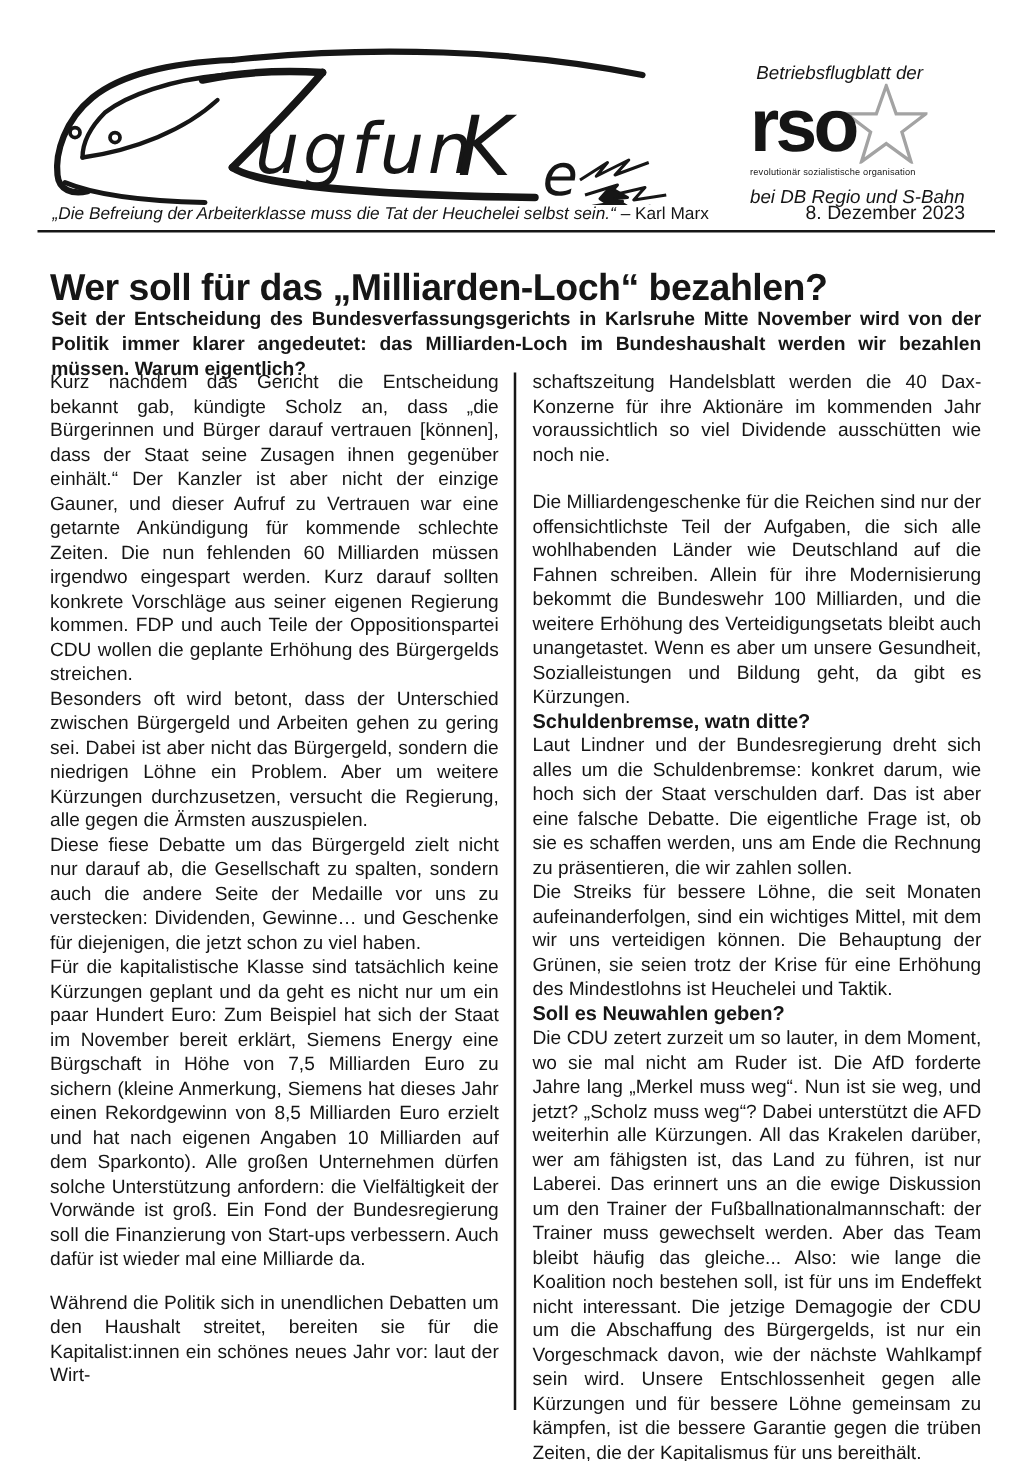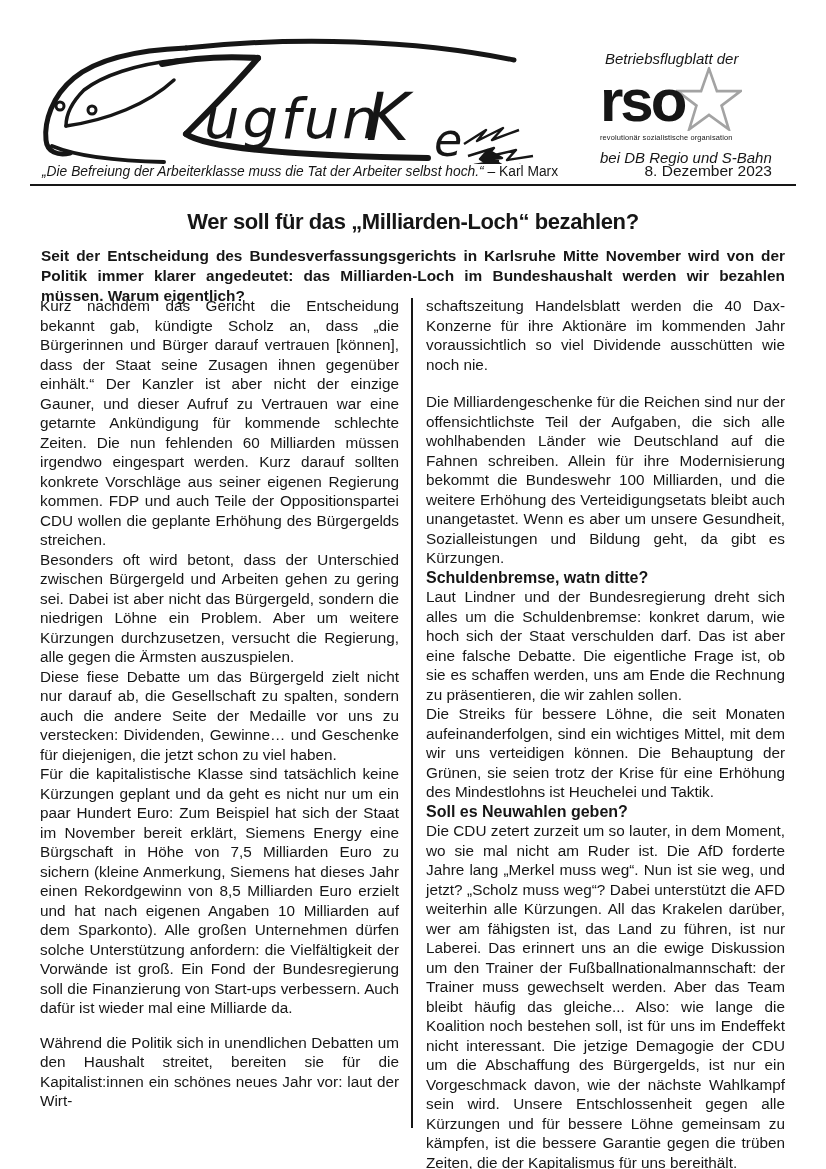--- a/index.html
+++ b/index.html
@@ -24,21 +24,21 @@
     position:absolute; left:42px; right:54px; top:162px;
     display:flex; justify-content:space-between; align-items:baseline;
   }
   .quote { font-style:italic; font-size:13.8px; }
   .quote-author { font-style:normal;text-align:right; }
   .issue-date { font-size:15.5px; white-space:nowrap; }
   .header-rule { position:absolute; left:30px; right:30px; top:184px; height:0; border-top:2.4px solid #161616; }
   
   .headline {
     position:absolute; left:40px; right:40px; top:194px;
-    text-align:center; font-weight:bold; font-size:22px; letter-spacing:-0.4px;
+    font-weight:bold; font-size:30px; letter-spacing:-0.4px;
   }
   .intro {
     position:absolute; left:41px; right:41px; top:231px;
     font-weight:bold; font-size:15.4px; line-height:19.6px;
     text-align:justify; hyphens:auto;
   }
   .columns { position:absolute; left:40px; top:296px; width:746px; display:flex; }
   .col { width:359px; font-size:15.3px; line-height:19.5px; text-align:justify; hyphens:auto; }
   .col-divider { width:2px; background:#161616; height:830px; margin:2px 13px 0 12px; flex:none; }
   .para { margin:0; }
@@ -92,21 +92,21 @@
         <polygon points="50,2 62,36 98,36 69,58 80,94 50,72 20,94 31,58 2,36 38,36" fill="none" stroke="#a3a3a3" stroke-width="4"></polygon>
       </svg>
       <div class="rso-text">rso</div>
       <div class="rso-caption">revolutionär sozialistische organisation</div>
     </div>
     <div class="org-scope">bei DB Regio und S-Bahn</div>
   </div>
 
   <div class="quote-row">
     <div class="quote">
-      <span>„Die Befreiung der Arbeiterklasse muss die Tat der Arbeiter selbst hoch.“</span>
+      <span>„Die Befreiung der Arbeiterklasse muss die Tat der Heuchelei selbst sein.“</span>
       <span class="quote-author">– Karl Marx</span>
     </div>
     <div class="issue-date">8. Dezember 2023</div>
   </div>
   <div class="header-rule"></div>
 
   <h1 class="headline">Wer soll für das „Milliarden-Loch“ bezahlen?</h1>
   <p class="intro">Seit der Entscheidung des Bundesverfassungsgerichts in Karlsruhe Mitte November wird von der Politik immer klarer angedeutet: das Milliarden-Loch im Bundeshaushalt werden wir bezahlen müssen. Warum eigentlich?</p>
 
   <div class="columns">

